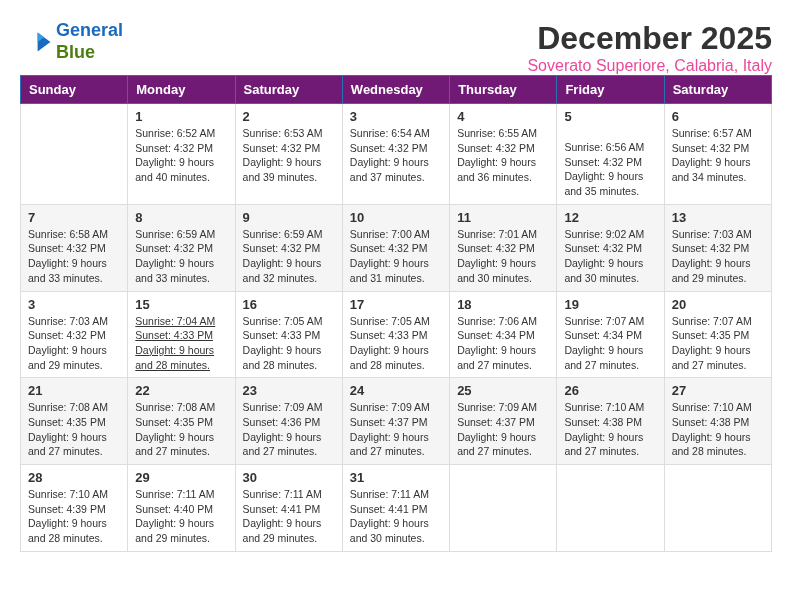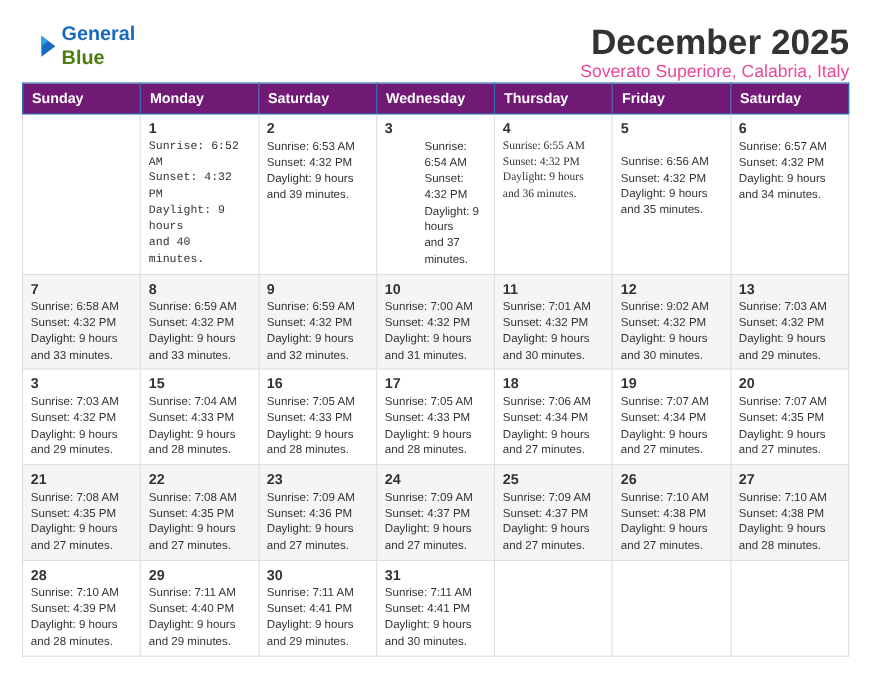--- a/index.html
+++ b/index.html
@@ -118,42 +118,42 @@
           <th>Thursday</th>
           <th>Friday</th>
           <th>Saturday</th>
         </tr>
     </thead>
     <tbody id="calendar-body">
     <tr>
           <td class="empty-cell"></td>
           <td>
             <span class="day-number">1</span>
-            <div class="day-info" style="white-space: pre-line; font-family: Liberation Mono, monospace;">Sunrise: 6:52 AM
+            <div class="day-info" style="white-space: pre-line;">Sunrise: 6:52 AM
 Sunset: 4:32 PM
 Daylight: 9 hours
 and 40 minutes.</div>
           </td>
           <td>
             <span class="day-number">2</span>
             <div class="day-info" style="white-space: pre-line;">Sunrise: 6:53 AM
 Sunset: 4:32 PM
 Daylight: 9 hours
 and 39 minutes.</div>
           </td>
           <td>
             <span class="day-number">3</span>
-            <div class="day-info" style="white-space: pre-line; margin-left: 36px;">Sunrise: 6:54 AM
+            <div class="day-info" style="white-space: pre-line;">Sunrise: 6:54 AM
 Sunset: 4:32 PM
 Daylight: 9 hours
 and 37 minutes.</div>
           </td>
           <td>
             <span class="day-number">4</span>
-            <div class="day-info" style="white-space: pre-line; font-family: Liberation Serif, serif;">Sunrise: 6:55 AM
+            <div class="day-info" style="white-space: pre-line;">Sunrise: 6:55 AM
 Sunset: 4:32 PM
 Daylight: 9 hours
 and 36 minutes.</div>
           </td>
           <td>
             <span class="day-number">5</span>
             <div class="day-info" style="white-space: pre-line; margin-top: 16px;">Sunrise: 6:56 AM
 Sunset: 4:32 PM
 Daylight: 9 hours
 and 35 minutes.</div>
@@ -220,21 +220,21 @@
         <tr>
           <td>
             <span class="day-number">3</span>
             <div class="day-info" style="white-space: pre-line;">Sunrise: 7:03 AM
 Sunset: 4:32 PM
 Daylight: 9 hours
 and 29 minutes.</div>
           </td>
           <td>
             <span class="day-number">15</span>
-            <div class="day-info" style="white-space: pre-line;">Sunrise: 7:04 AM
+            <div class="day-info" style="white-space: pre-line; text-decoration: underline;">Sunrise: 7:04 AM
 Sunset: 4:33 PM
 Daylight: 9 hours
 and 28 minutes.</div>
           </td>
           <td>
             <span class="day-number">16</span>
             <div class="day-info" style="white-space: pre-line;">Sunrise: 7:05 AM
 Sunset: 4:33 PM
 Daylight: 9 hours
 and 28 minutes.</div>

